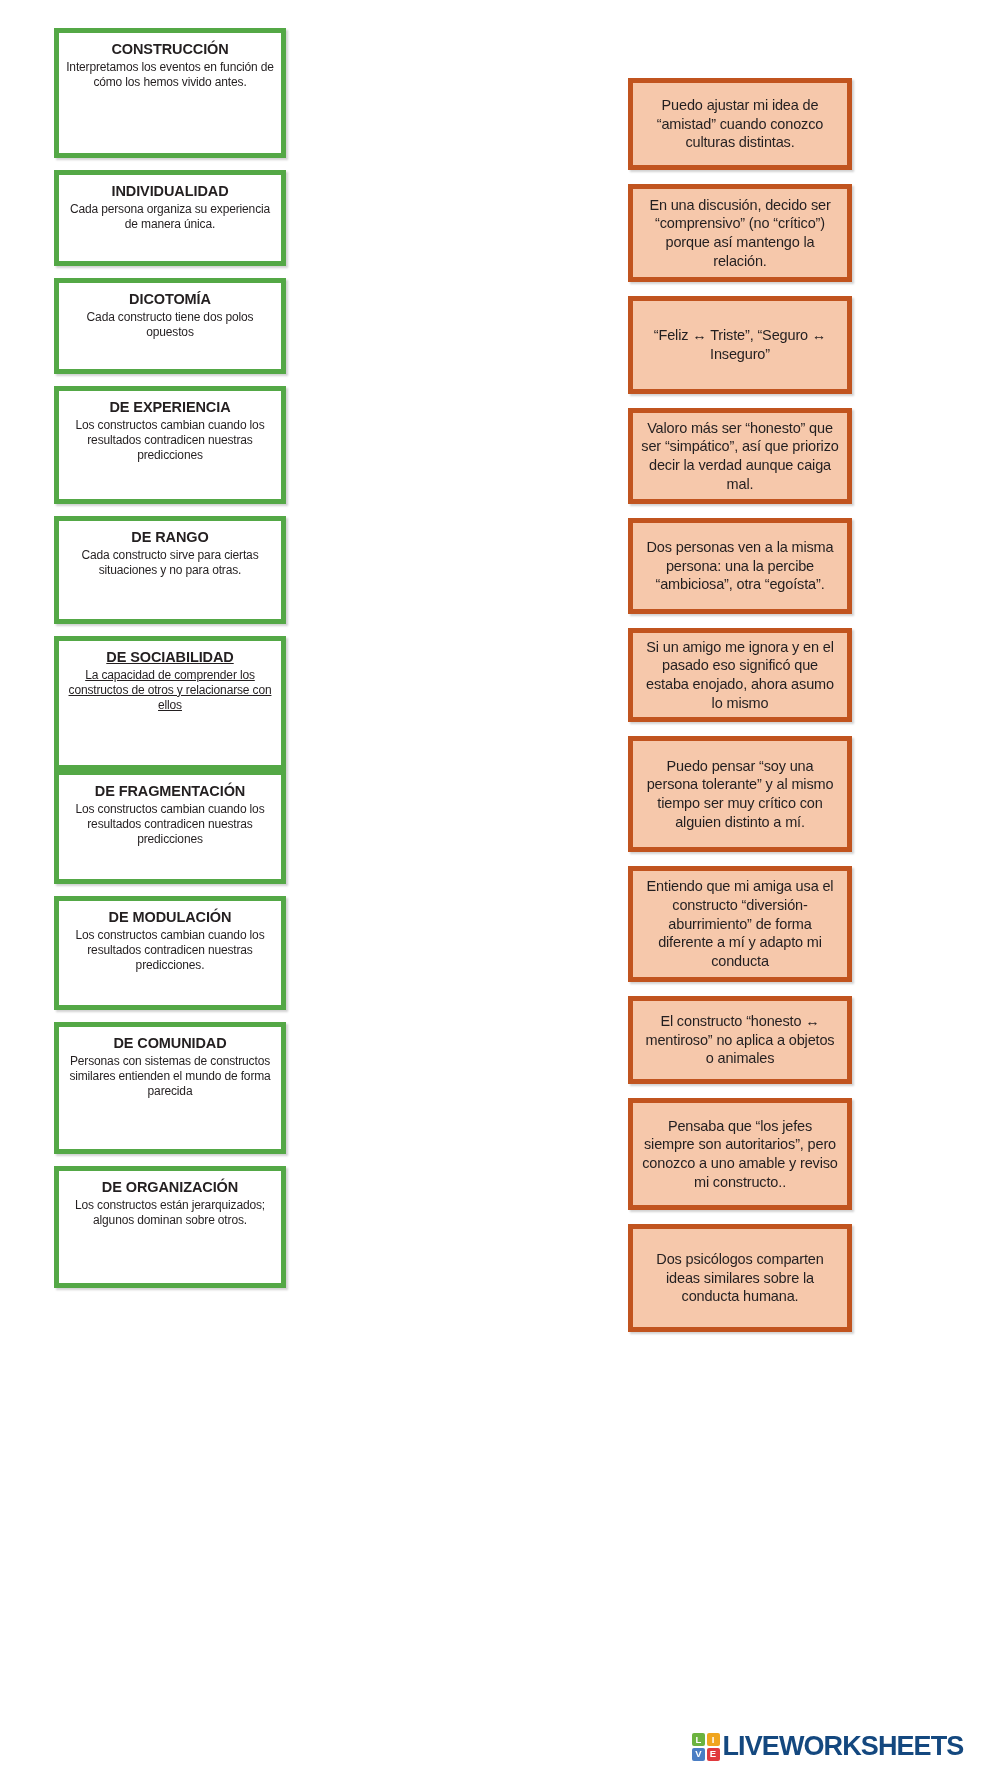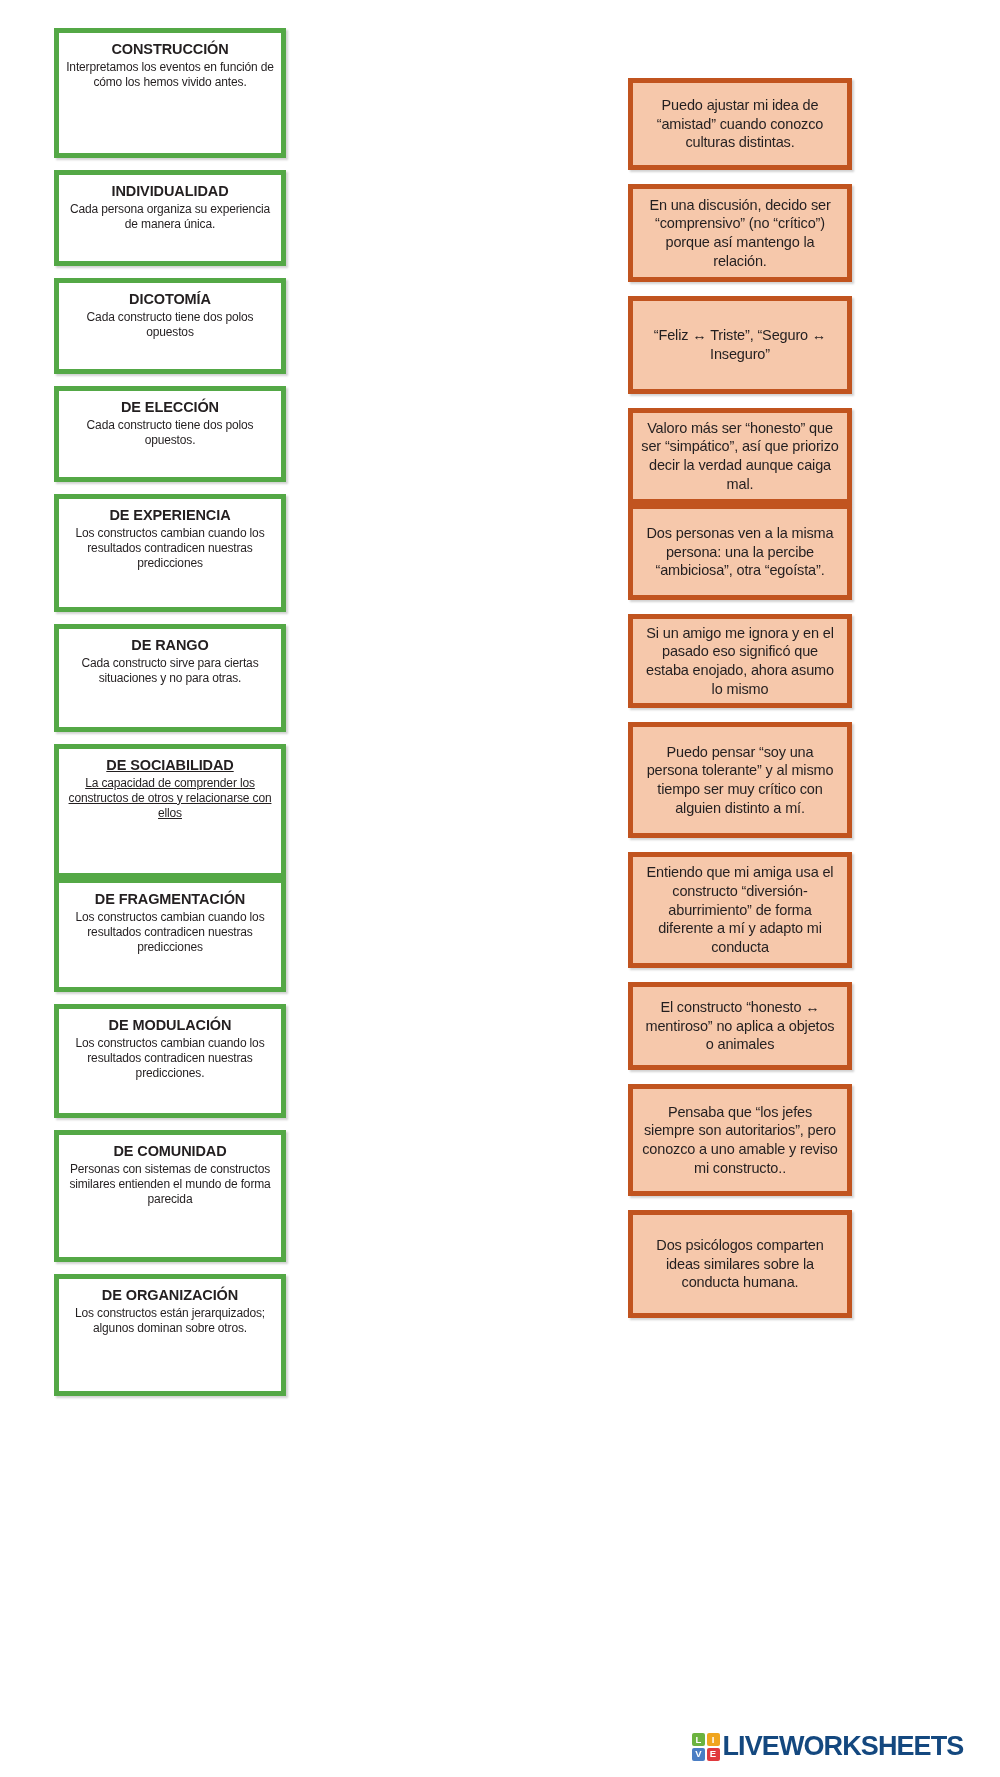--- a/index.html
+++ b/index.html
@@ -125,24 +125,20 @@
         <div class="concept-body">Interpretamos los eventos en función de cómo los hemos vivido antes.</div>
       </div>
       <div class="concept-card" style="height: 96px; margin-bottom: 12px;">
         <div class="concept-title">INDIVIDUALIDAD</div>
         <div class="concept-body">Cada persona organiza su experiencia de manera única.</div>
       </div>
       <div class="concept-card" style="height: 96px; margin-bottom: 12px;">
         <div class="concept-title">DICOTOMÍA</div>
         <div class="concept-body">Cada constructo tiene dos polos opuestos</div>
       </div>
-      <div class="concept-card" style="height: 96px; margin-bottom: 12px;">
-        <div class="concept-title">DE ELECCIÓN</div>
-        <div class="concept-body">Cada constructo tiene dos polos opuestos.</div>
-      </div>
       <div class="concept-card" style="height: 118px; margin-bottom: 12px;">
         <div class="concept-title">DE EXPERIENCIA</div>
         <div class="concept-body">Los constructos cambian cuando los resultados contradicen nuestras predicciones</div>
       </div>
       <div class="concept-card" style="height: 108px; margin-bottom: 12px;">
         <div class="concept-title">DE RANGO</div>
         <div class="concept-body">Cada constructo sirve para ciertas situaciones y no para otras.</div>
       </div>
       <div class="concept-card" style="height: 134px; margin-bottom: 0; text-decoration: underline;">
         <div class="concept-title">DE SOCIABILIDAD</div>
@@ -168,21 +164,21 @@
   <div class="col-right">
       <div class="example-card" style="height: 92px; margin-bottom: 14px;">
         <div class="example-body">Puedo ajustar mi idea de “amistad” cuando conozco culturas distintas.</div>
       </div>
       <div class="example-card" style="height: 98px; margin-bottom: 14px;">
         <div class="example-body">En una discusión, decido ser “comprensivo” (no “crítico”) porque así mantengo la relación.</div>
       </div>
       <div class="example-card" style="height: 98px; margin-bottom: 14px;">
         <div class="example-body">“Feliz ↔ Triste”, “Seguro ↔ Inseguro”</div>
       </div>
-      <div class="example-card" style="height: 96px; margin-bottom: 0;">
+      <div class="example-card" style="height: 96px; margin-bottom: 14px;">
         <div class="example-body">Valoro más ser “honesto” que ser “simpático”, así que priorizo decir la verdad aunque caiga mal.</div>
       </div>
       <div class="example-card" style="height: 96px; margin-bottom: 14px;">
         <div class="example-body">Dos personas ven a la misma persona: una la percibe “ambiciosa”, otra “egoísta”.</div>
       </div>
       <div class="example-card" style="height: 94px; margin-bottom: 14px;">
         <div class="example-body">Si un amigo me ignora y en el pasado eso significó que estaba enojado, ahora asumo lo mismo</div>
       </div>
       <div class="example-card" style="height: 116px; margin-bottom: 14px;">
         <div class="example-body">Puedo pensar “soy una persona tolerante” y al mismo tiempo ser muy crítico con alguien distinto a mí.</div>

